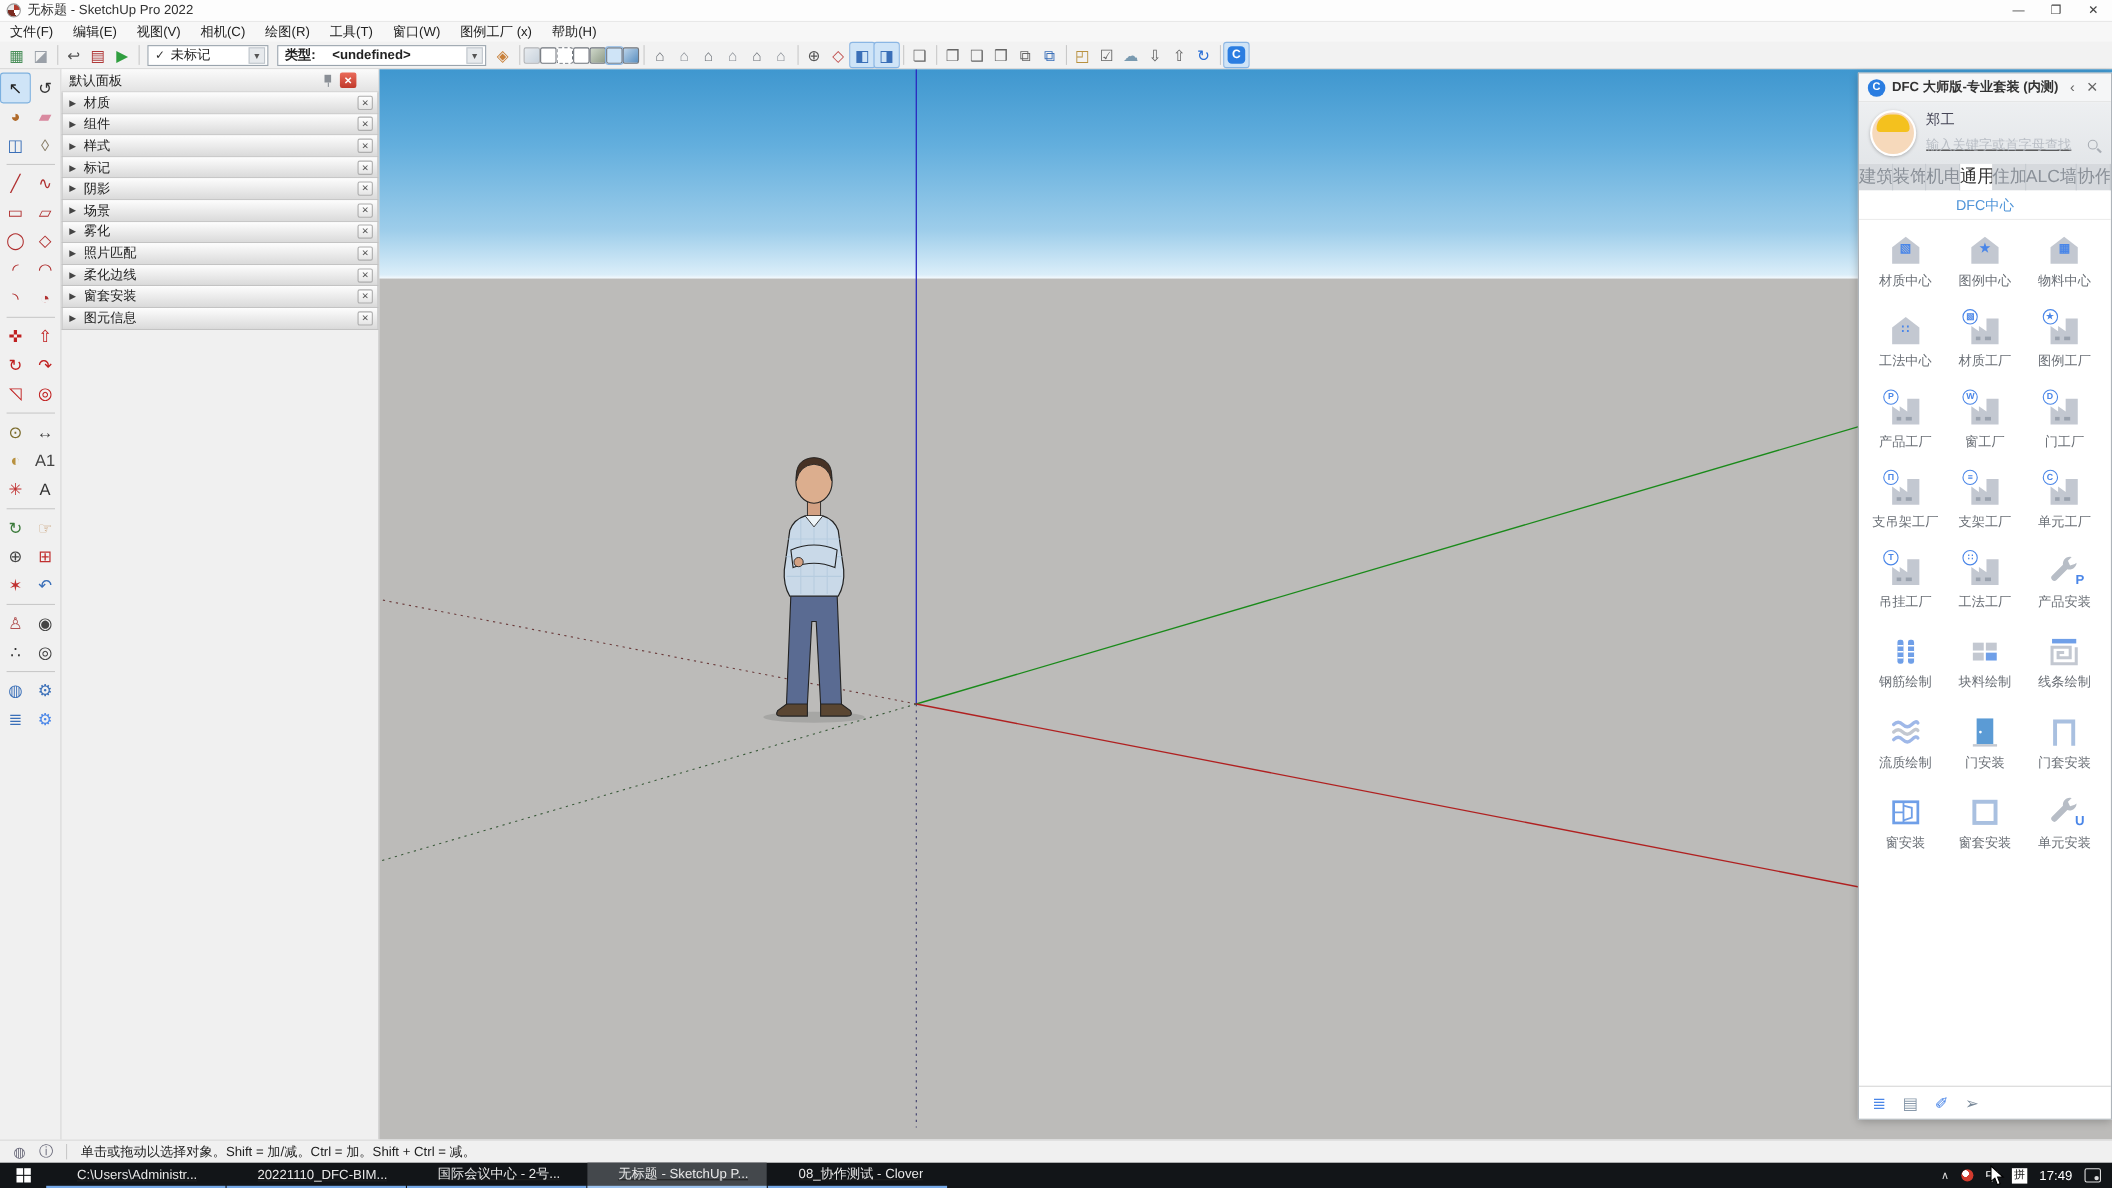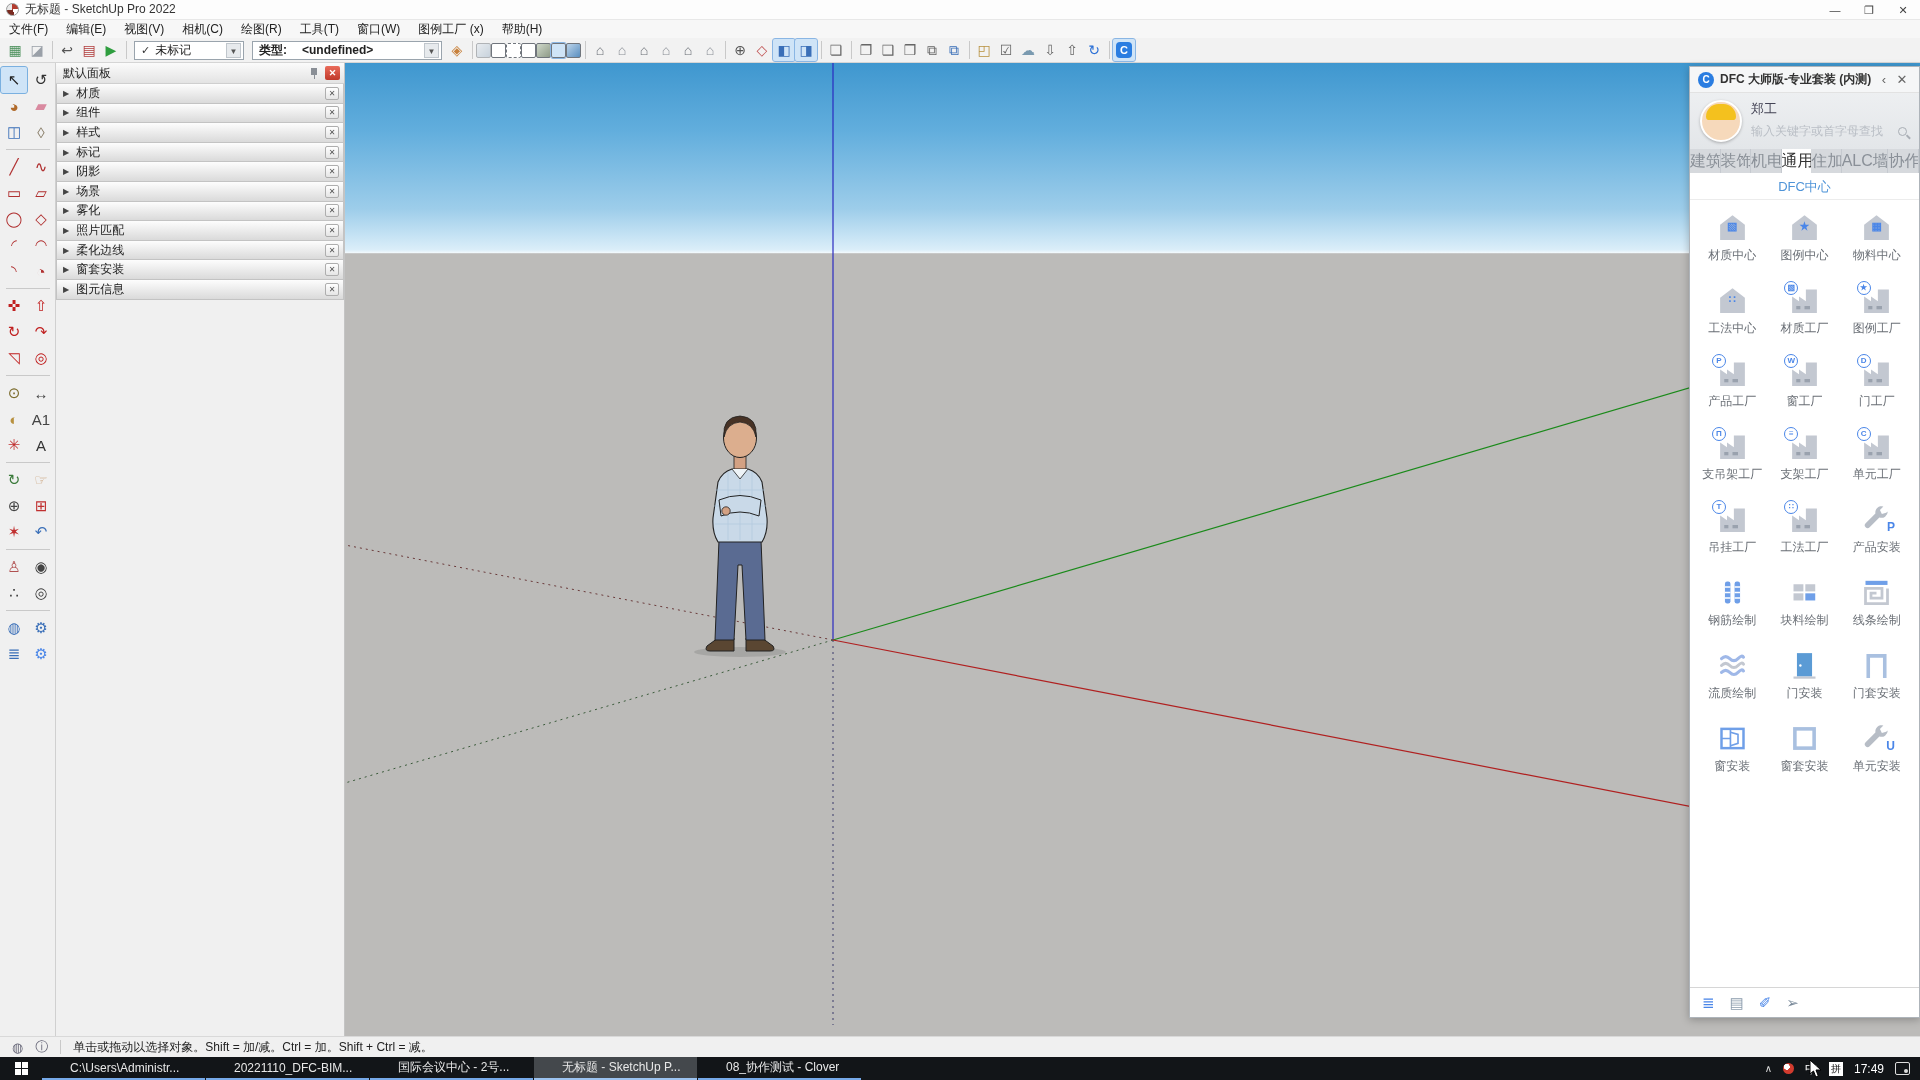--- a/index.html
+++ b/index.html
@@ -41,21 +41,21 @@
   
   .palette { position:absolute; left:0; top:63px; width:56px; height:973px; background:#f0f0f0; border-right:1px solid #d0d0d0; display:grid; grid-template-columns:27px 27px; align-content:start; padding:4px 0 0 1px; }
   .ltool { width:26px; height:26px; display:flex; align-items:center; justify-content:center; border-radius:2px; }
   .ltool .glyph { font-size:15px; }
   .ltool.active { background:#cfe4f7; outline:1px solid #7ab0e0; }
   .ltool.sep { grid-column:1 / 3; width:auto; height:9px; }
   .ltool.sep::before { content:""; display:block; height:1px; width:44px; margin:auto; background:#c9c9c9; }
 
   
   .defpanel { position:absolute; left:56px; top:63px; width:289px; height:973px; background:#f0f0f0; border-right:1px solid #c4c4c4; }
-  .defpanel-header { height:21px; background:linear-gradient(#fbfbfb,#e3e3e3); border-bottom:1px solid #cfcfcf; display:flex; align-items:center; padding:0 4px 0 7px; }
+  .defpanel-header { height:21px; background:linear-gradient(#fbfbfb,#e3e3e3); border-bottom:1px solid #cfcfcf; display:flex; align-items:center; padding:0 20px 0 7px; }
   .defpanel-header .cap { flex:1; font-size:12px; color:#222; }
   .pin-icon { width:12px; height:12px; position:relative; margin-right:5px; }
   .pin-icon::before { content:""; position:absolute; left:3px; top:1px; width:6px; height:7px; background:#8a8f96; }
   .pin-icon::after { content:""; position:absolute; left:5.5px; top:8px; width:1.5px; height:4px; background:#8a8f96; }
   .panel-close { width:15px; height:14px; border-radius:2px; background:linear-gradient(#ea6b5a,#c0392b); color:#fff; font-size:9px; font-weight:bold; text-align:center; line-height:14px; }
   .ditem { height:19.6px; display:flex; align-items:center; background:linear-gradient(#fdfdfd,#dadada); border:1px solid #c3c3c3; border-top:none; padding:0 4px 0 6px; }
   .ditem .arr { font-size:8px; color:#444; margin-right:7px; }
   .ditem .lbl { flex:1; font-size:12px; color:#222; }
   .ditem .x { width:14px; height:13px; background:linear-gradient(#fff,#e5e5e5); border:1px solid #aeaeae; border-radius:2px; color:#555; font-size:8px; text-align:center; line-height:12px; }
 
@@ -69,21 +69,21 @@
   .dfc-header { height:26px; background:#f5f6f7; border-bottom:1px solid #e2e2e2; display:flex; align-items:center; padding:0 8px; }
   .dfc-logo { width:16px; height:16px; border-radius:50%; background:#2a7de1; color:#fff; font-weight:bold; font-size:10px; text-align:center; line-height:16px; margin-right:6px; }
   .dfc-title { flex:1; font-size:12px; font-weight:bold; color:#333; white-space:nowrap; }
   .dfc-header .hbtn { width:18px; text-align:center; color:#666; font-size:13px; }
   .dfc-user { height:56px; background:linear-gradient(#edeff1,#e3e6e9); display:flex; padding:7px 10px 0 10px; }
   .avatar { width:42px; height:42px; border-radius:50%; border:2px solid #fff; box-shadow:0 1px 3px rgba(0,0,0,.25); overflow:hidden; position:relative; background:#f6d9bb; flex:none; }
   .avatar::before { content:""; position:absolute; left:4px; top:2px; width:30px; height:16px; border-radius:15px 15px 4px 4px; background:#f4c11e; }
   .avatar::after { content:""; position:absolute; left:12px; top:16px; width:15px; height:14px; border-radius:50%; background:#e8b astre;}
   .ucol { flex:1; margin-left:9px; min-width:0; }
   .uname { font-size:13px; color:#445; margin-top:1px; }
-  .usearch { margin-top:6px; display:flex; align-items:center; }
+  .usearch { margin-top:6px; display:flex; align-items:center;text-decoration:underline; }
   .usearch input { flex:1; border:none; background:transparent; outline:none; font-size:12px; color:#555; font-family:inherit; min-width:0; }
   .usearch input::placeholder { color:#b9bec5; }
   .lens { width:9px; height:9px; border:1.5px solid #a9aeb5; border-radius:50%; position:relative; margin-right:2px; flex:none; }
   .lens::after { content:""; position:absolute; width:5px; height:1.5px; background:#a9aeb5; transform:rotate(45deg); left:7px; top:8px; }
   .dfc-tabs { height:24px; background:#d6d9dd; display:flex; }
   .dfc-tab { flex:1; font-size:16px; color:#8a9098; text-align:center; line-height:24px; border-right:1px solid #c6cad0; white-space:nowrap; overflow:hidden; }
   .dfc-tab.wide { flex:1.55; }
   .dfc-tab.active { background:#fff; color:#333; border-right:none; }
   .dfc-section-title { height:27px; line-height:27px; text-align:center; color:#4f94d8; font-size:13px; border-bottom:1px solid #ececec; }
   .dfc-grid { display:flex; flex-wrap:wrap; padding:4px 6px 0 6px; }
@@ -103,21 +103,21 @@
   .statusbar { position:absolute; left:0; top:1036px; width:1920px; height:21px; background:#f0f0f0; border-top:1px solid #d9d9d9; display:flex; align-items:center; padding-left:6px; }
   .statusbar .sico { font-size:13px; color:#667; margin:0 6px; }
   .statusbar .sdiv { width:1px; height:14px; background:#c9c9c9; margin:0 6px; }
   .statusbar .stext { font-size:12px; color:#222; margin-left:6px; }
 
   
   .taskbar { position:absolute; left:0; top:1057px; width:1920px; height:23px; background:#121518; display:flex; align-items:stretch; }
   .startbtn { width:42px; display:flex; align-items:center; justify-content:center; }
   .winlogo { width:13px; height:13px; display:grid; grid-template-columns:6px 6px; grid-template-rows:6px 6px; gap:1px; }
   .winlogo i { background:#fff; }
-  .tbitem { width:163px; display:flex; align-items:center; gap:6px; padding:0 8px; border-bottom:2px solid #76a9e8; margin-right:1px; }
+  .tbitem { width:163px; display:flex; align-items:center; gap:6px; padding:0 8px; border-bottom:2px solid #76a9e8; margin-right:1px;text-decoration:underline; }
   .tbitem.active { background:#44484c; border-bottom-color:#9cc3f0; }
   .tbitem .tlab { color:#e8e8e8; font-size:12px; white-space:nowrap; overflow:hidden; }
   .tbico { width:14px; height:13px; flex:none; position:relative; }
   .tray { margin-left:auto; display:flex; align-items:center; gap:11px; padding-right:10px; color:#fff; position:relative; }
   .tray .chev { font-size:10px; color:#ddd; }
   .redicon { width:11px; height:11px; border-radius:50%; background:radial-gradient(circle at 35% 35%, #fff 0 28%, #d23b2e 30%); position:relative; }
   .ime { font-size:13px; }
   .pinyin { width:14px; height:14px; background:#fff; color:#111; font-size:10px; text-align:center; line-height:14px; }
   .clock { font-size:12px; }
   .notif { width:15px; height:13px; border:1.2px solid #ddd; border-radius:2px; position:relative; }

